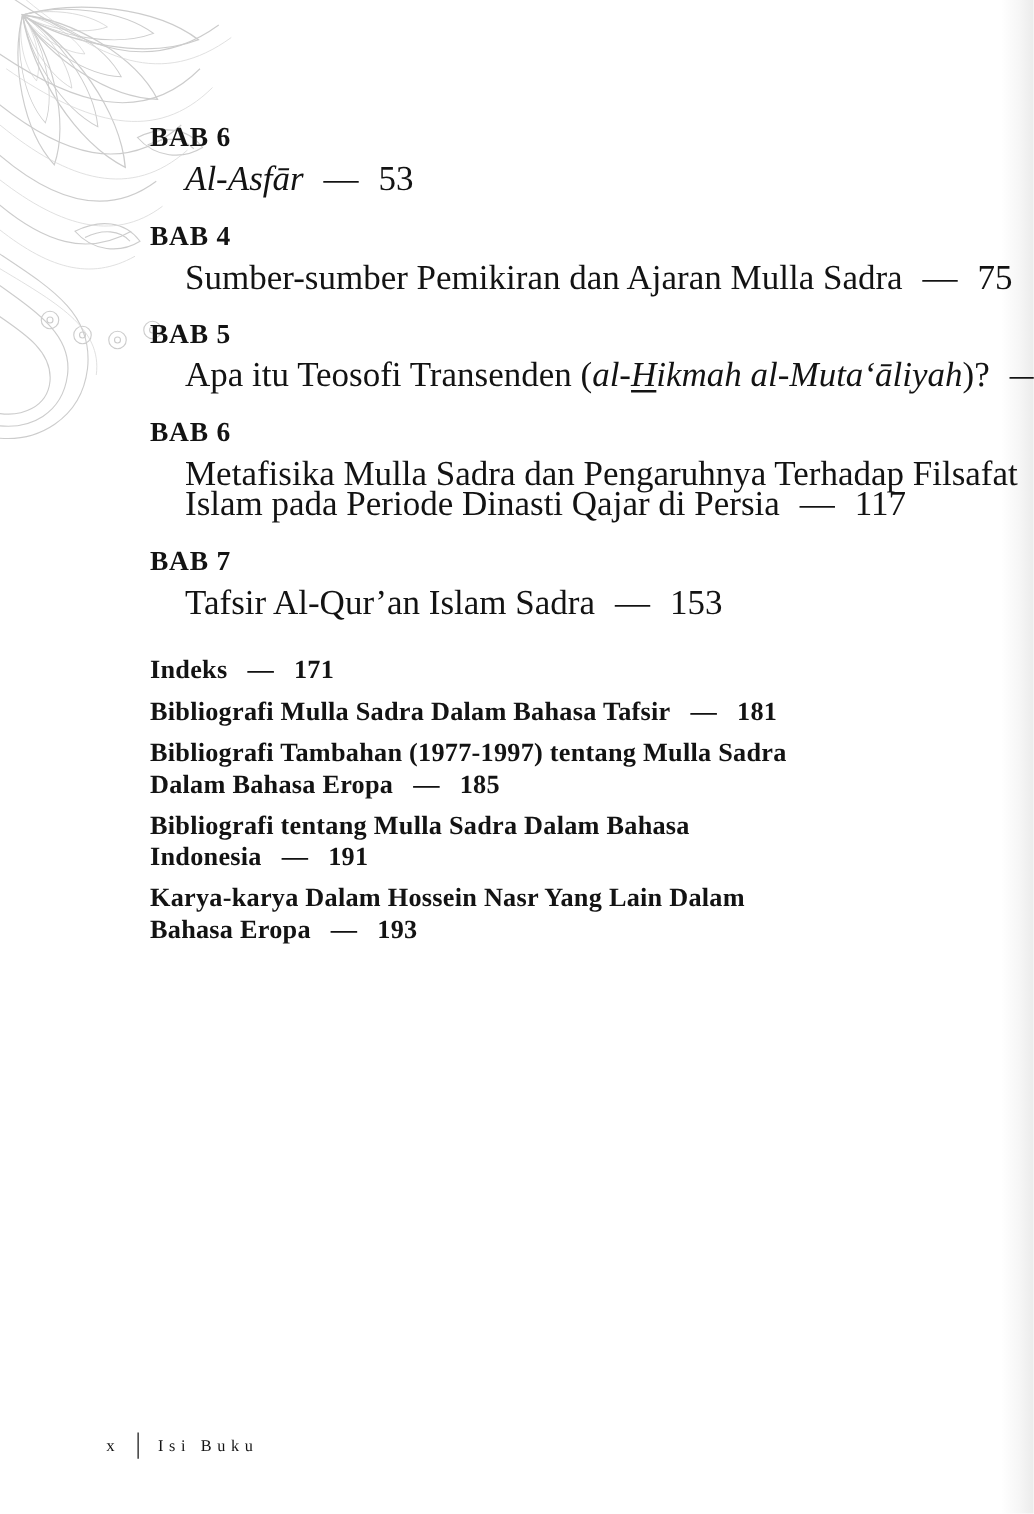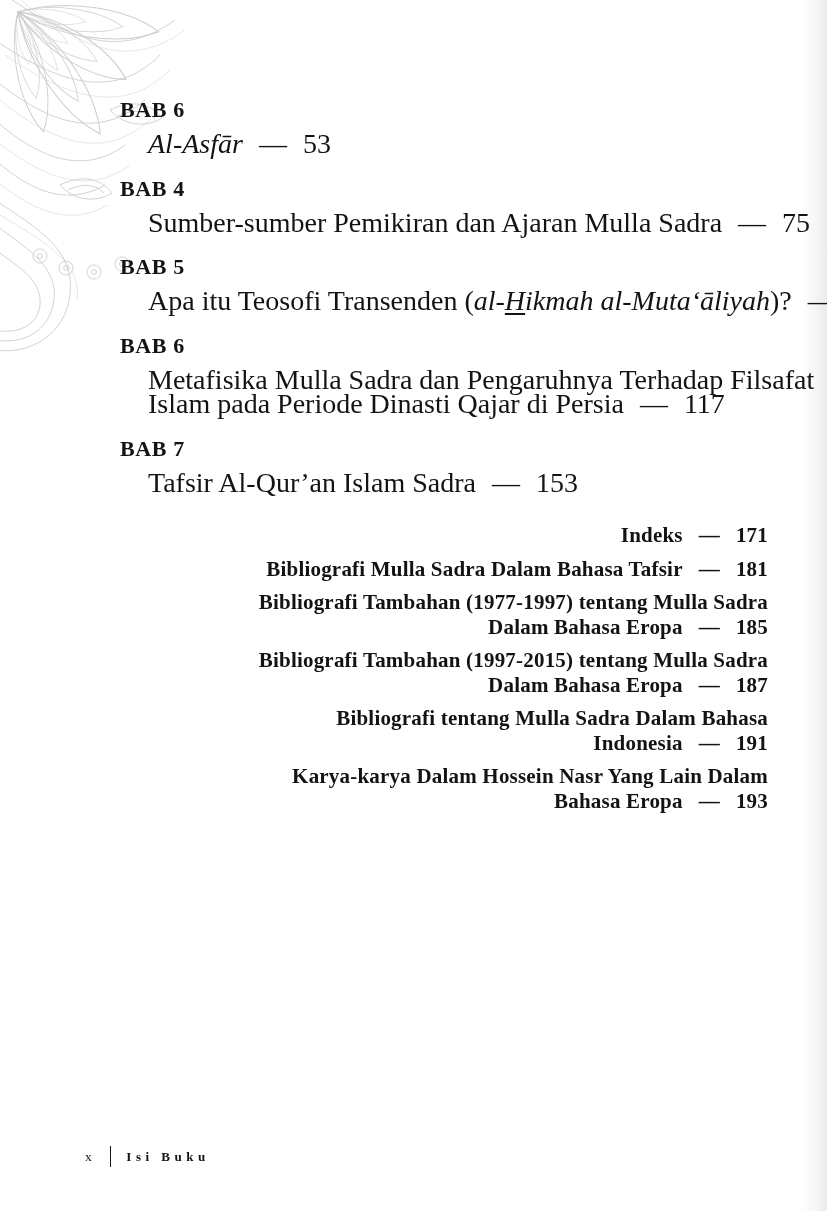--- a/index.html
+++ b/index.html
@@ -35,35 +35,34 @@
   .title-line { white-space:nowrap; }
   .it { font-style:italic; }
   .ul { text-decoration:underline; text-underline-offset:3px; }
   .dash { margin:0 16px; }
   .back-matter { margin-top:28px; }
   .bm-entry {
     font-weight:bold;
     font-size:21px; line-height:24.5px;
     margin-bottom:9px;
     letter-spacing:0.2px;
-    text-align:right;
   }
   .footer {
     position:absolute; left:85px; top:1146px;
     display:flex; align-items:center;
   }
   .footer-pagenum {
     font-size:13.5px; letter-spacing:1px;
   }
   .footer-divider {
     width:1.6px; height:21px; background:#161616;
     margin:0 15px 0 17px;
   }
   .footer-label {
-    font-size:13px; font-weight:bold; letter-spacing:4.5px;
+    font-size:13px; font-weight:normal; letter-spacing:4.5px;
   }
 </style>
 </head>
 <body>
 
 <svg class="ornament" width="215" height="385" viewBox="0 0 215 385" aria-hidden="true">
   <defs>
     <path id="petal" d="M0,0 C28,-17 72,-19 98,0 C72,19 28,17 0,0 Z"></path>
   </defs>
   <g fill="none" stroke="#c7c7c7" stroke-width="0.9" opacity="0.9">
@@ -165,24 +164,20 @@
         <div class="title-line"><span>Indeks</span><span class="dash">—</span><span class="pg">171</span></div>
       </div>
       <div class="bm-entry">
         <div class="title-line"><span>Bibliografi Mulla Sadra Dalam Bahasa Tafsir</span><span class="dash">—</span><span class="pg">181</span></div>
       </div>
       <div class="bm-entry">
         <div class="title-line"><span>Bibliografi Tambahan (1977-1997) tentang Mulla Sadra</span></div>
         <div class="title-line"><span>Dalam Bahasa Eropa</span><span class="dash">—</span><span class="pg">185</span></div>
       </div>
       <div class="bm-entry">
-        <div class="title-line"><span>Bibliografi Tambahan (1997-2015) tentang Mulla Sadra</span></div>
-        <div class="title-line"><span>Dalam Bahasa Eropa</span><span class="dash">—</span><span class="pg">187</span></div>
-      </div>
-      <div class="bm-entry">
         <div class="title-line"><span>Bibliografi tentang Mulla Sadra Dalam Bahasa</span></div>
         <div class="title-line"><span>Indonesia</span><span class="dash">—</span><span class="pg">191</span></div>
       </div>
       <div class="bm-entry">
         <div class="title-line"><span>Karya-karya Dalam Hossein Nasr Yang Lain Dalam</span></div>
         <div class="title-line"><span>Bahasa Eropa</span><span class="dash">—</span><span class="pg">193</span></div>
       </div>
     </div>
 </div>
 

